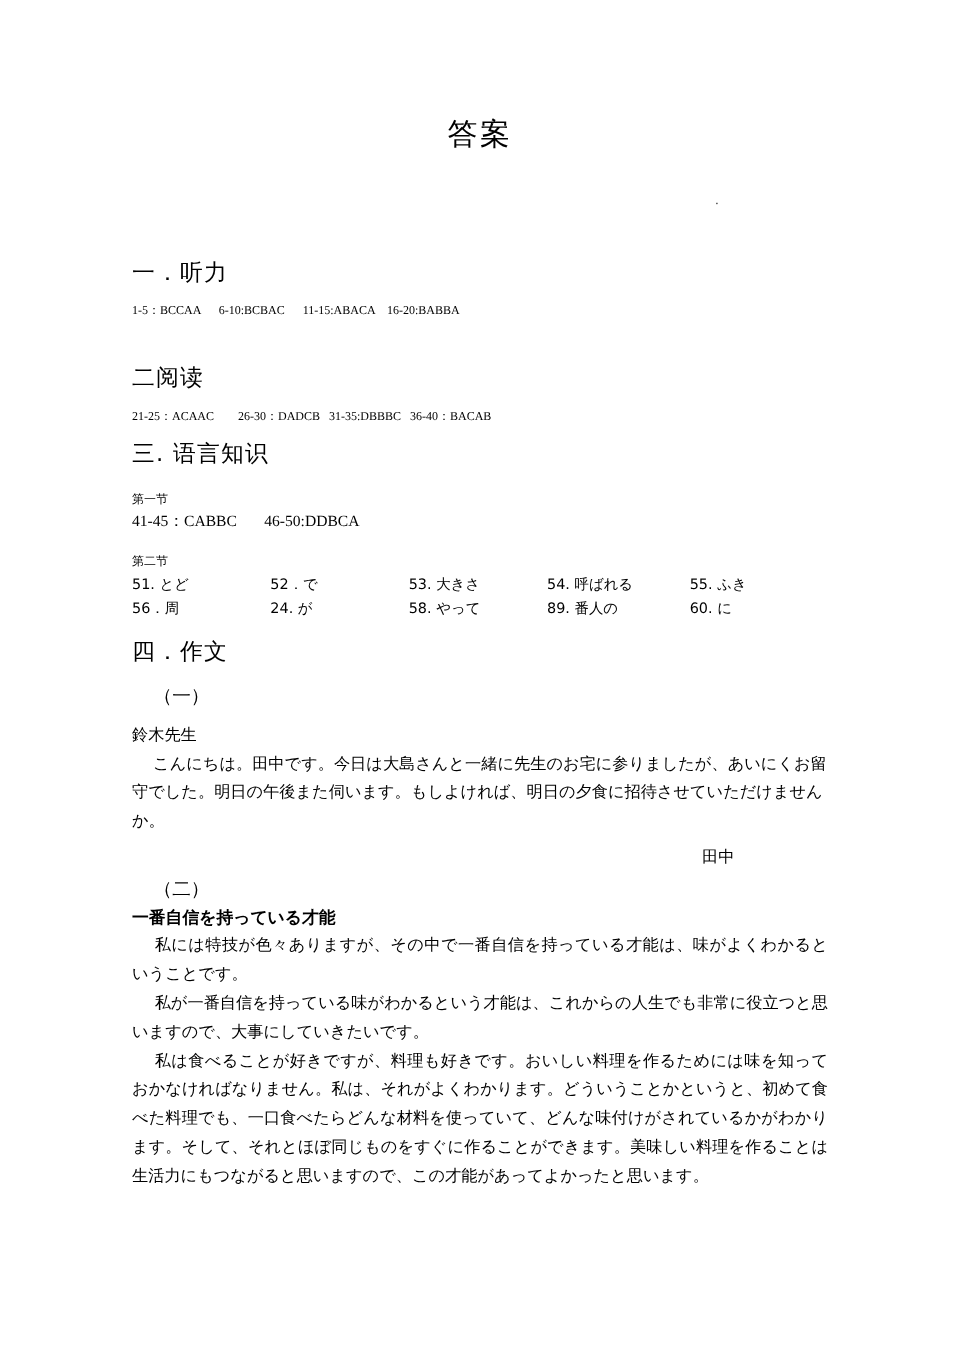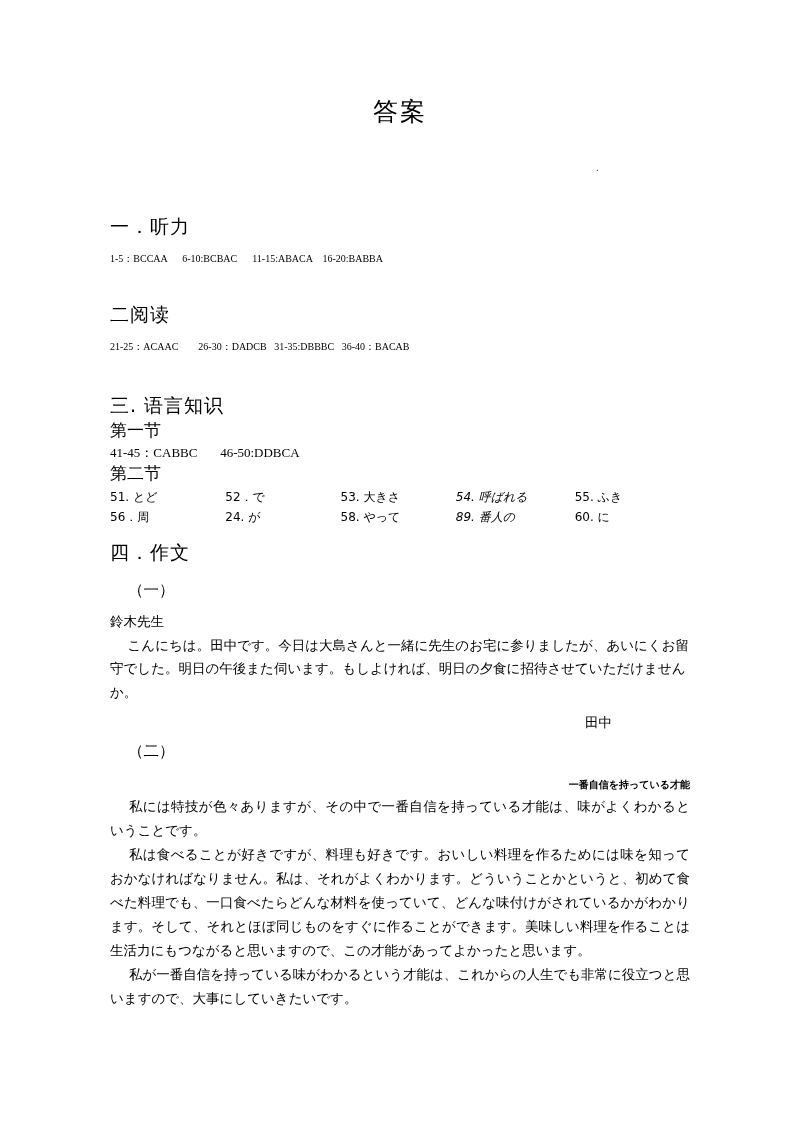--- a/index.html
+++ b/index.html
@@ -32,80 +32,80 @@
     font-family: "DejaVu Sans", sans-serif;
   }
   .section-head {
     font-size: 19px;
     font-family: "DejaVu Sans", sans-serif;
     font-weight: normal;
     letter-spacing: 1px;
   }
   .h-listening { margin-top: 86px; }
   .h-reading { margin-top: 36px; }
-  .h-language { margin-top: 39px; }
+  .h-language { margin-top: 11px; }
   .h-writing { margin-top: 14px; }
 
   .ans-line {
     font-size: 10px;
     font-family: "Liberation Serif", serif;
     margin-top: 12px;
     white-space: pre;
   }
   .sub-head {
-    font-size: 17px;
+    font-size: 10px;
     font-family: Liberation Mono, monospace;
-    margin-top: 0;
+    margin-top: 18px;
   }
   .ans-line-tight {
     font-size: 13px;
     font-family: "Liberation Serif", serif;
     margin-top: 2px;
     white-space: pre;
   }
   .fill-grid {
     margin-top: 4px;
     font-size: 12px;
     font-family: "DejaVu Sans", sans-serif;
   }
   .fill-row {
     display: flex;
     margin-top: 3px;
   }
   .fill-cell {
     width: 128px;
     white-space: nowrap;
   }
-  .fill-cell.w2 { width: 132px; font-style: italic; }
+  .fill-cell.w2 { width: 132px; }
 
   .comp-label {
     font-size: 15.5px;
     font-family: "DejaVu Sans", sans-serif;
     margin-top: 14px;
     margin-left: 18px;
   }
   .letter-block {
     font-size: 13.5px;
-    font-family: Liberation Mono, monospace;
+    font-family: Liberation Sans, sans-serif;
     line-height: 1.75;
     margin-top: 10px;
   }
   .letter-to { }
   .letter-body { text-indent: 1.3em; }
   .letter-sign {
     text-align: right;
     margin-top: 6px;
     padding-right: 78px;
   }
   .essay-title {
-    text-align: right;
-    font-size: 10px;
+    text-align: left;
+    font-size: 14px;
     font-family: "DejaVu Sans", sans-serif;
     font-weight: bold;
-    margin-top: 16px;
+    margin-top: 4px;
   }
   .essay-body {
     font-size: 13.5px;
     font-family: "DejaVu Sans", sans-serif;
     line-height: 1.78;
     margin-top: 2px;
     text-align: justify;
   }
   .essay-body p {
     margin: 0;
@@ -162,17 +162,17 @@
   <div class="letter-block">
     <div class="letter-to">鈴木先生</div>
     <div class="letter-body">こんにちは。田中です。今日は大島さんと一緒に先生のお宅に参りましたが、あいにくお留守でした。明日の午後また伺います。もしよければ、明日の夕食に招待させていただけませんか。</div>
     <div class="letter-sign">田中</div>
   </div>
 
   <div class="comp-label" style="margin-top:6px;">（二）</div>
   <div class="essay-title">一番自信を持っている才能</div>
   <div class="essay-body">
     <p>私には特技が色々ありますが、その中で一番自信を持っている才能は、味がよくわかるということです。</p>
+    <p>私が一番自信を持っている味がわかるという才能は、これからの人生でも非常に役立つと思いますので、大事にしていきたいです。</p>
     <p>私は食べることが好きですが、料理も好きです。おいしい料理を作るためには味を知っておかなければなりません。私は、それがよくわかります。どういうことかというと、初めて食べた料理でも、一口食べたらどんな材料を使っていて、どんな味付けがされているかがわかります。そして、それとほぼ同じものをすぐに作ることができます。美味しい料理を作ることは生活力にもつながると思いますので、この才能があってよかったと思います。</p>
-    <p>私が一番自信を持っている味がわかるという才能は、これからの人生でも非常に役立つと思いますので、大事にしていきたいです。</p>
   </div>
 
 </div>
 
 </body></html>

